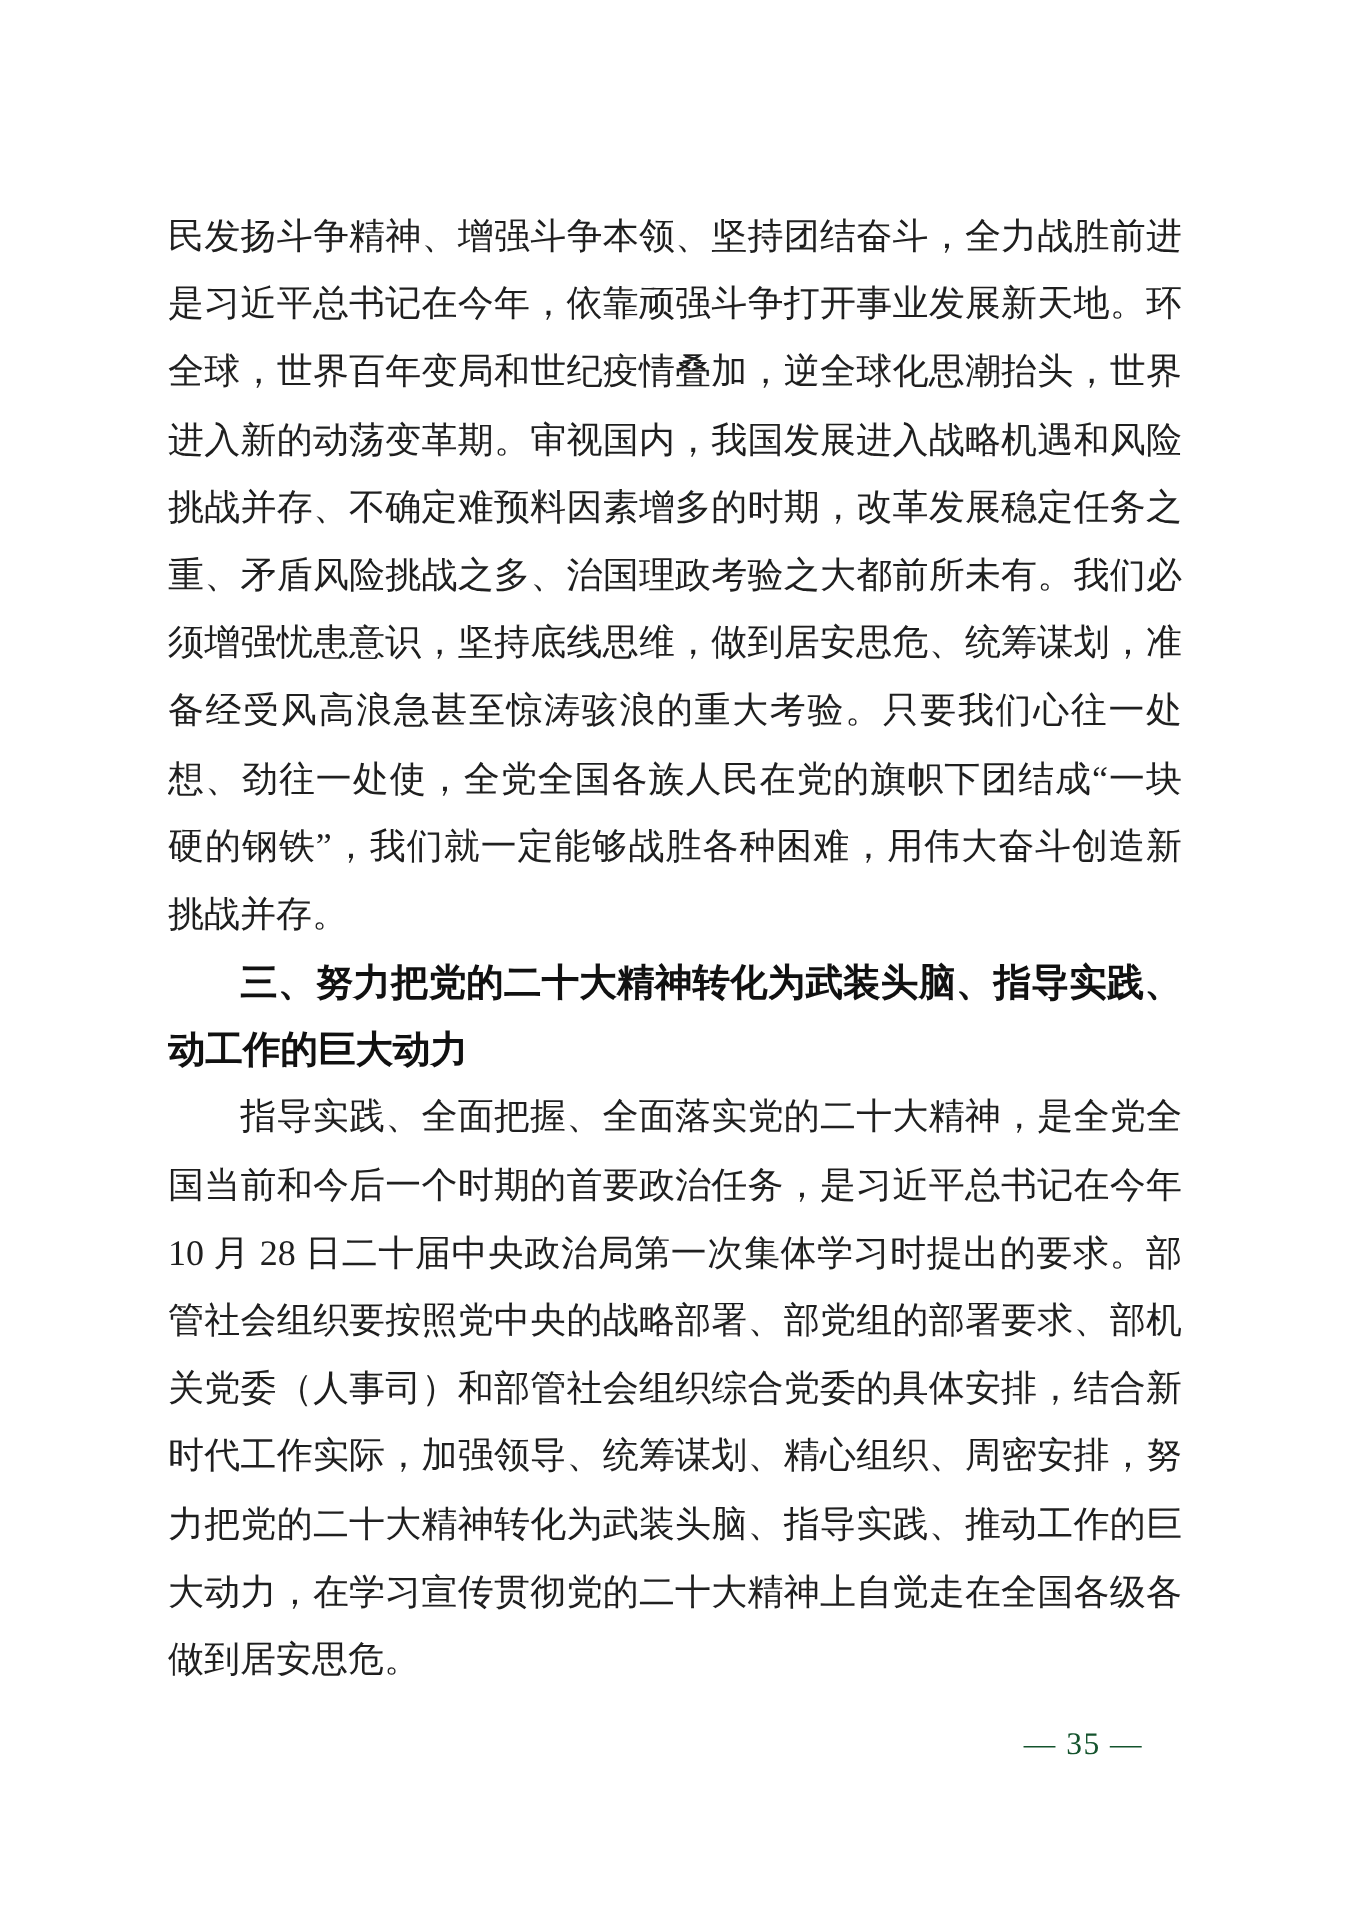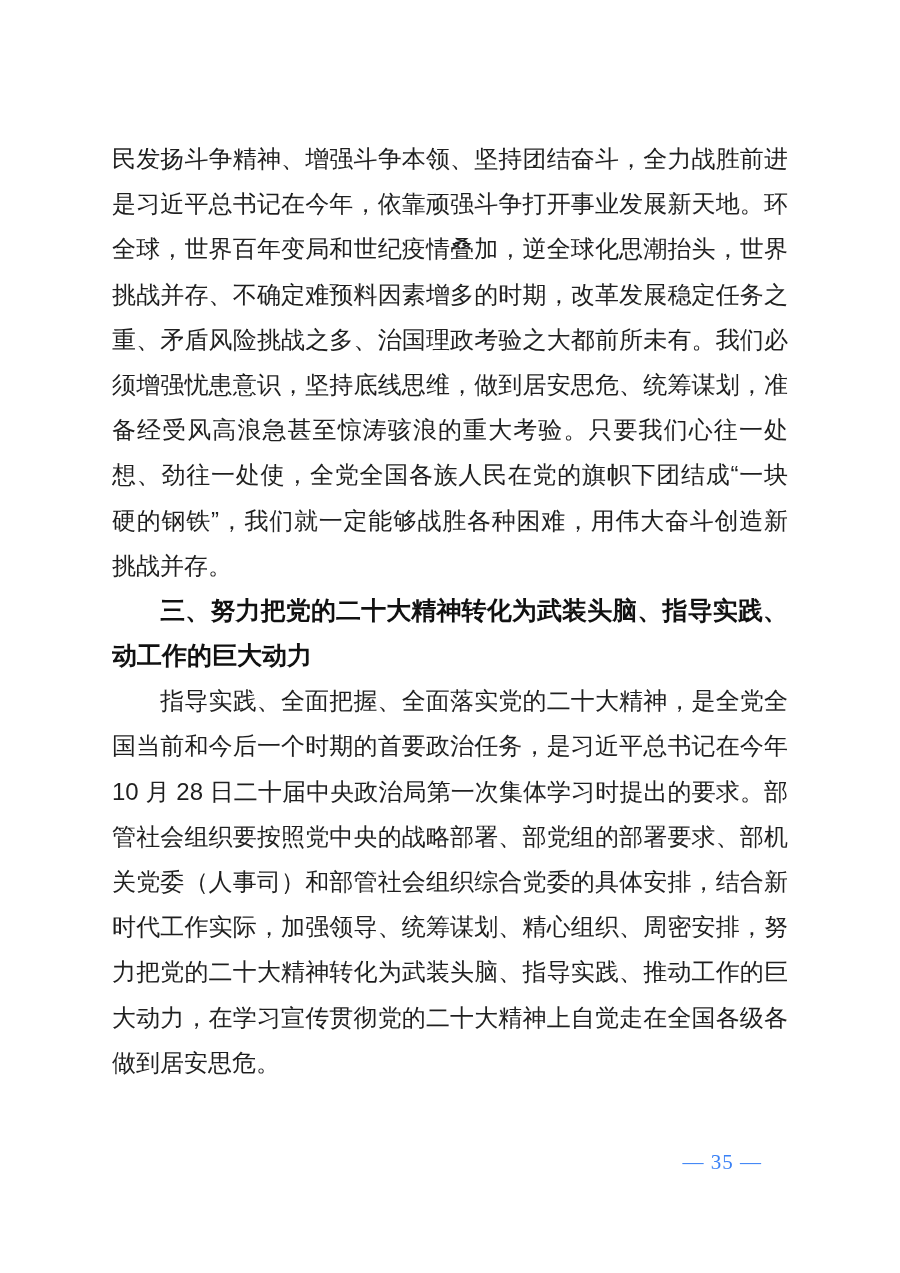--- a/index.html
+++ b/index.html
@@ -26,56 +26,57 @@
   .line {
     height: 45.2px;
     line-height: 45.2px;
     font-size: 24px;
     color: #1f1f1f;
     text-align: justify;
     text-align-last: justify;
     overflow: hidden;
   }
   .line.body {
-    font-family: Liberation Sans, sans-serif;
+    font-family: Liberation Serif, serif;
     font-weight: 400;
   }
   .line.heading {
     font-family: "Liberation Sans", "DejaVu Sans", sans-serif;
     font-weight: 700;
     font-size: 25px;
     color: #111111;
   }
   .line.indent {
     text-indent: 48.2px;
   }
   .line.last {
     text-align-last: left;
   }
   .footer {
     position: absolute;
     top: 1148px;
     right: 138px;
     font-size: 21px;
     line-height: 28px;
-    color: #3b82f6;
+    color: #14532d;
     font-family: "Liberation Serif", "DejaVu Serif", serif;
     letter-spacing: 1px;
     white-space: pre;
     text-align: right;
   }
 </style>
 </head>
 <body>
 
 <div class="page">
   <div class="content">
       <div class="line body">民发扬斗争精神、增强斗争本领、坚持团结奋斗，全力战胜前进</div>
       <div class="line body">是习近平总书记在今年，依靠顽强斗争打开事业发展新天地。环顾</div>
       <div class="line body">全球，世界百年变局和世纪疫情叠加，逆全球化思潮抬头，世界</div>
+      <div class="line body">进入新的动荡变革期。审视国内，我国发展进入战略机遇和风险</div>
       <div class="line body">挑战并存、不确定难预料因素增多的时期，改革发展稳定任务之</div>
       <div class="line body">重、矛盾风险挑战之多、治国理政考验之大都前所未有。我们必</div>
       <div class="line body">须增强忧患意识，坚持底线思维，做到居安思危、统筹谋划，准</div>
       <div class="line body">备经受风高浪急甚至惊涛骇浪的重大考验。只要我们心往一处</div>
       <div class="line body">想、劲往一处使，全党全国各族人民在党的旗帜下团结成“一块坚</div>
       <div class="line body">硬的钢铁”，我们就一定能够战胜各种困难，用伟大奋斗创造新的</div>
       <div class="line body last">挑战并存。</div>
       <div class="line heading indent">三、努力把党的二十大精神转化为武装头脑、指导实践、推</div>
       <div class="line heading last">动工作的巨大动力</div>
       <div class="line body indent">指导实践、全面把握、全面落实党的二十大精神，是全党全</div>

